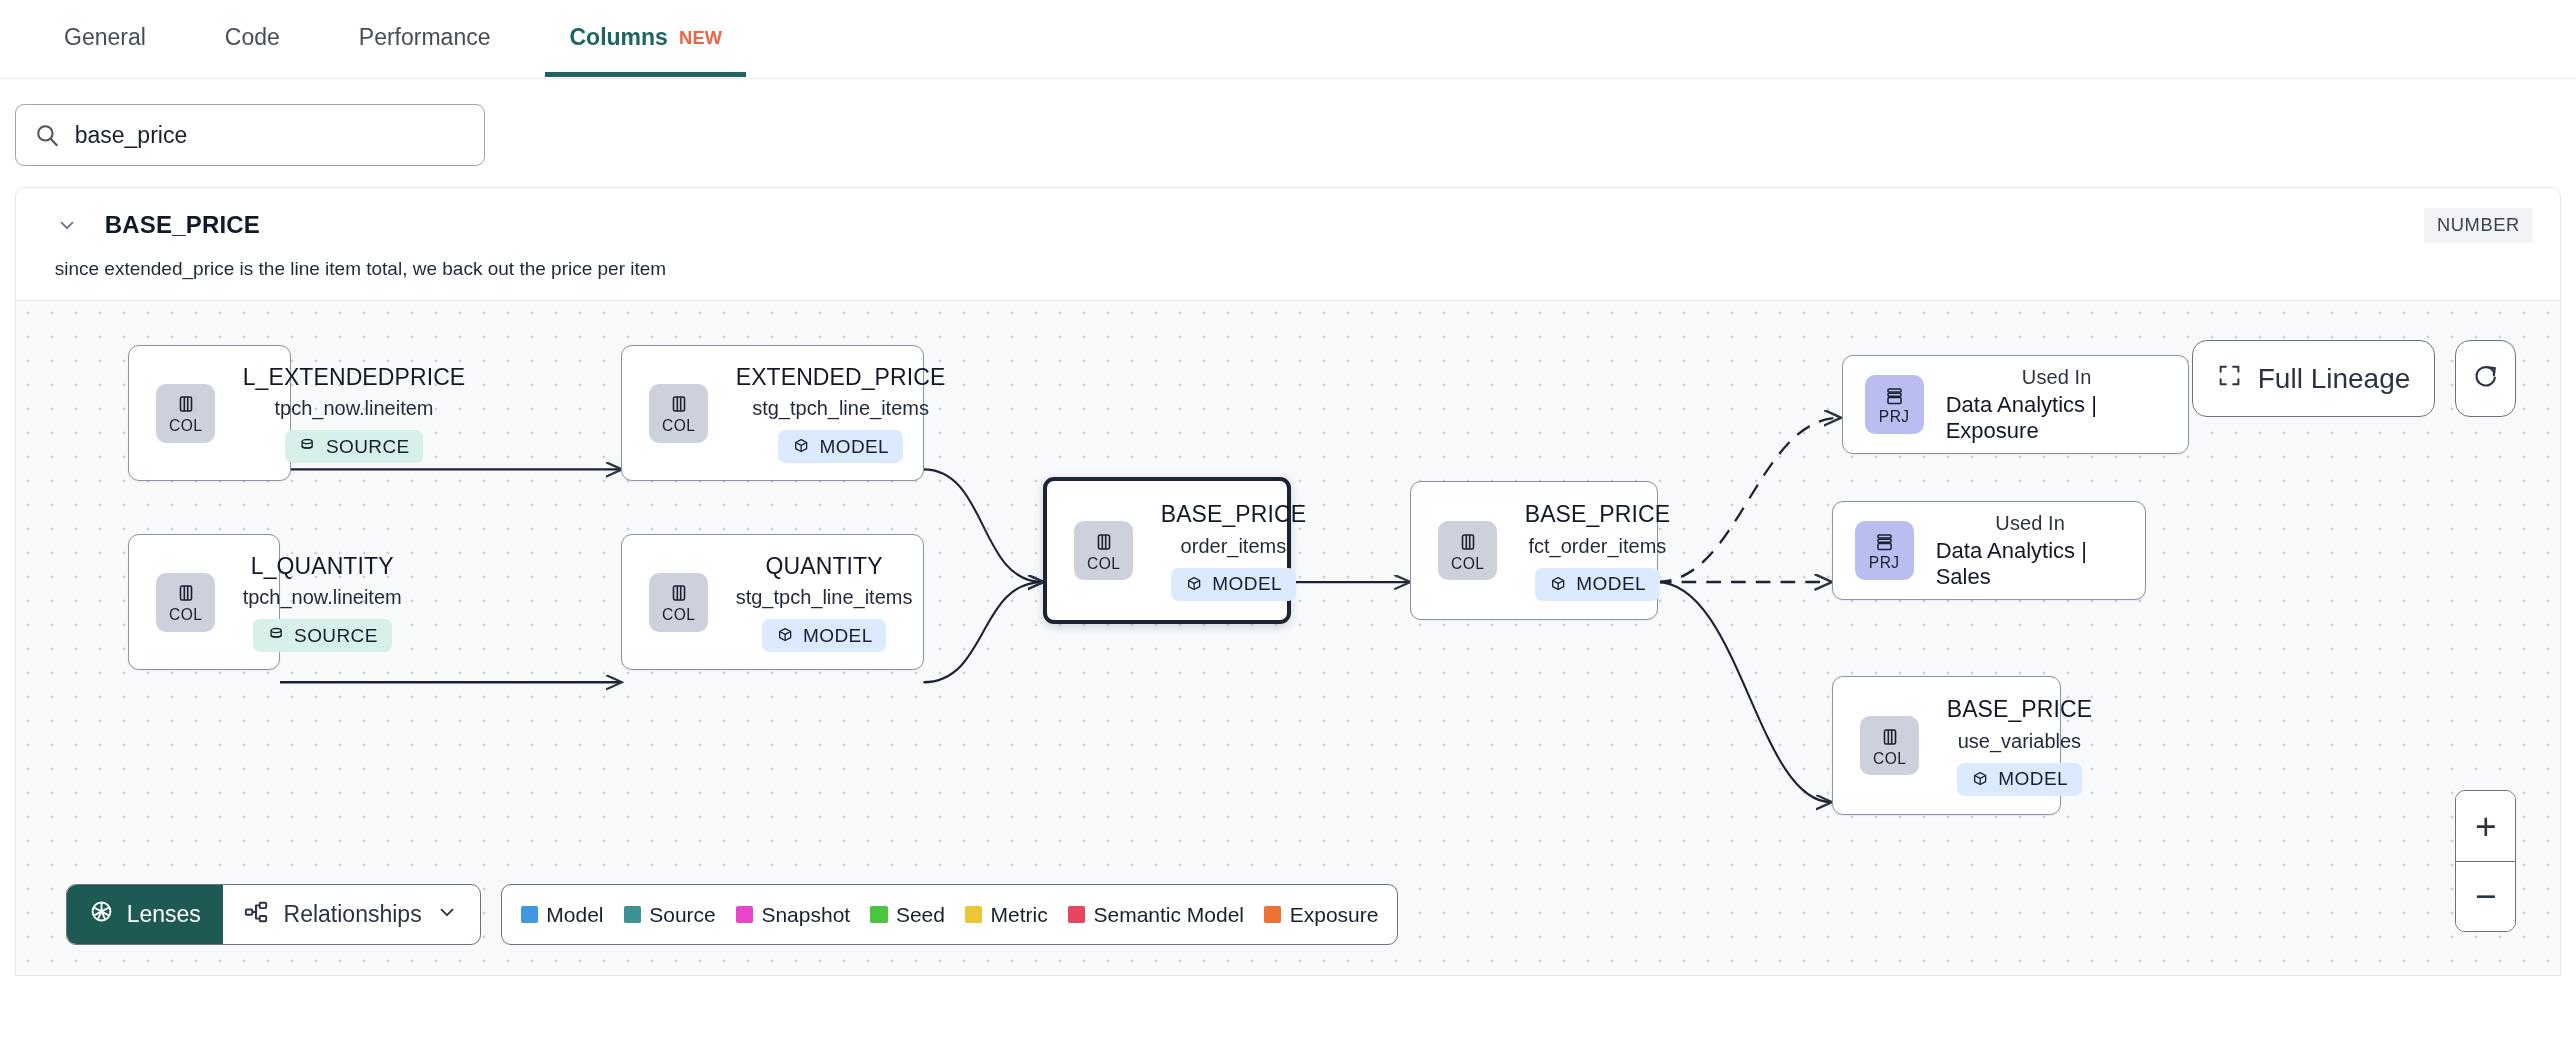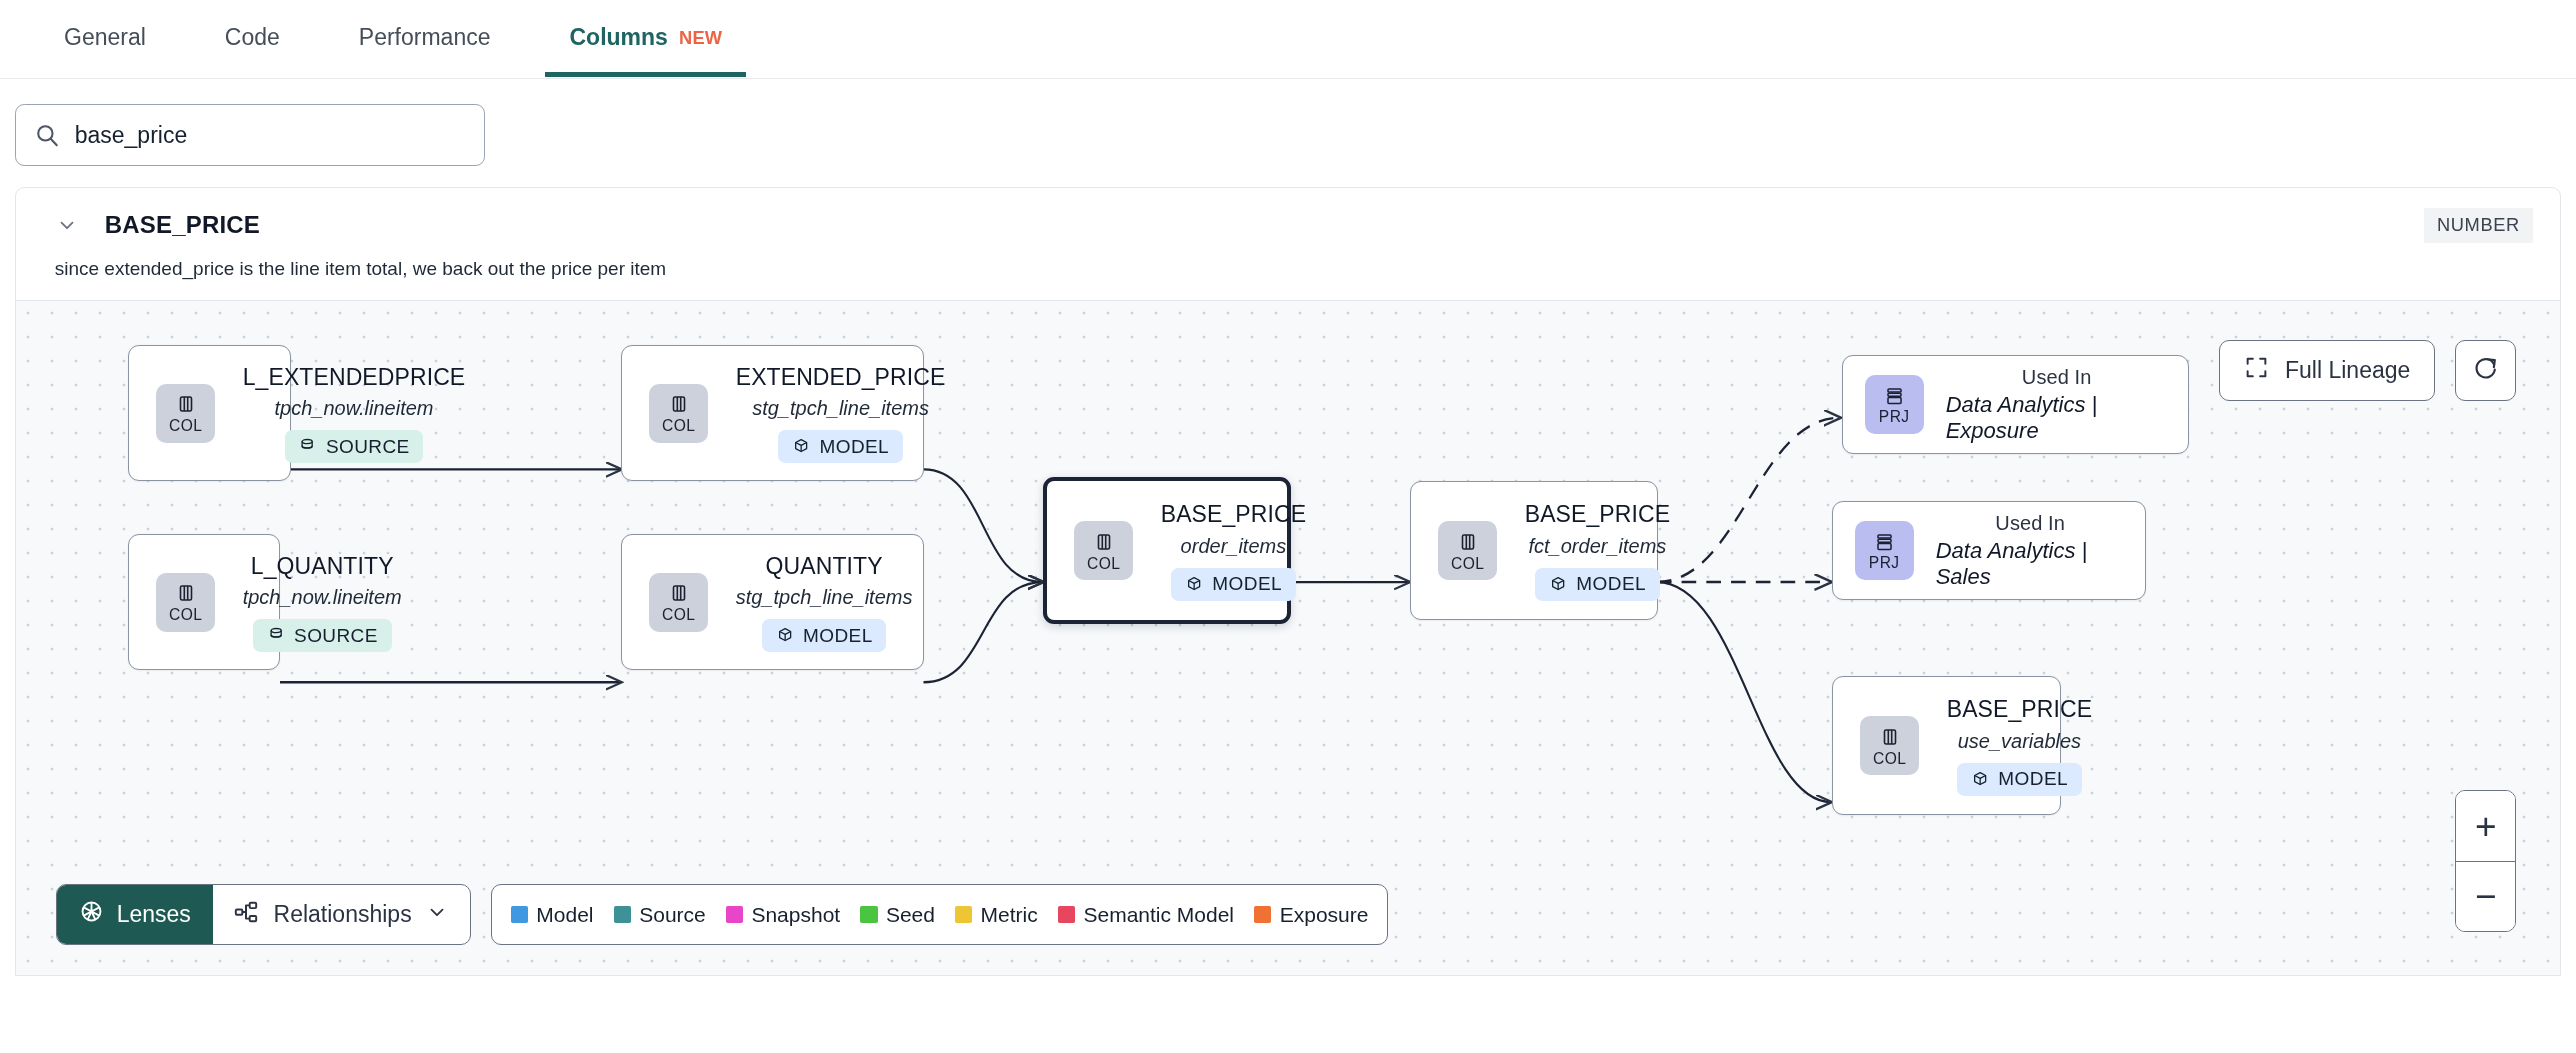--- a/index.html
+++ b/index.html
@@ -179,21 +179,21 @@
   }
   .node .nbody {
     flex: 1;
     padding-right: 20px;
     display: flex;
     flex-direction: column;
     gap: 6.4px;
     align-items: center;
   }
   .node .ntitle { font-size: 23px; color: #111827; letter-spacing: 0.1px; }
-  .node .nsub { font-size: 20px; color: #1f2937; font-style: italic; }
+  .node .nsub { font-size: 20px; color: #1f2937; }
   .badge {
     display: inline-flex;
     align-items: center;
     gap: 9.2px;
     padding: 5.5px 13.8px;
     border-radius: 7.3px;
     font-size: 19px;
     letter-spacing: 0.4px;
     color: #16202e;
     margin-top: 3.7px;
@@ -211,27 +211,27 @@
   .ctl-topright {
     position: absolute;
     top: 39px; right: 44px;
     display: flex;
     gap: 20px;
     align-items: center;
   }
   .btn {
     background: #fff;
     border: 1.8px solid #6b7383;
-    border-radius: 10px;
-    height: 61px;
+    border-radius: 15px;
+    height: 77px;
     display: inline-flex;
     align-items: center;
     gap: 15.6px;
     padding: 0 24px;
-    font-size: 23px;
+    font-size: 28px;
     color: #2b3342;
     cursor: pointer;
   }
   .btn.square { width: 61px; padding: 0; justify-content: center; }
 
   .zoomctl {
     position: absolute;
     right: 44px; bottom: 43px;
     width: 61px;
     border: 1.8px solid #6b7383;
@@ -249,21 +249,21 @@
     color: #2b3342;
     cursor: pointer;
     font-family: "Liberation Sans", sans-serif;
     line-height: 1;
   }
   .zoomctl button + button { border-top: 1.8px solid #6b7383; }
 
   
   .bottombar {
     position: absolute;
-    left: 40px; bottom: 30px;
+    left: 50px; bottom: 30px;
     display: flex;
     align-items: center;
     gap: 20px;
   }
   .seg {
     display: flex;
     height: 61px;
     border: 1.8px solid #6b7383;
     border-radius: 10px;
     overflow: hidden;

